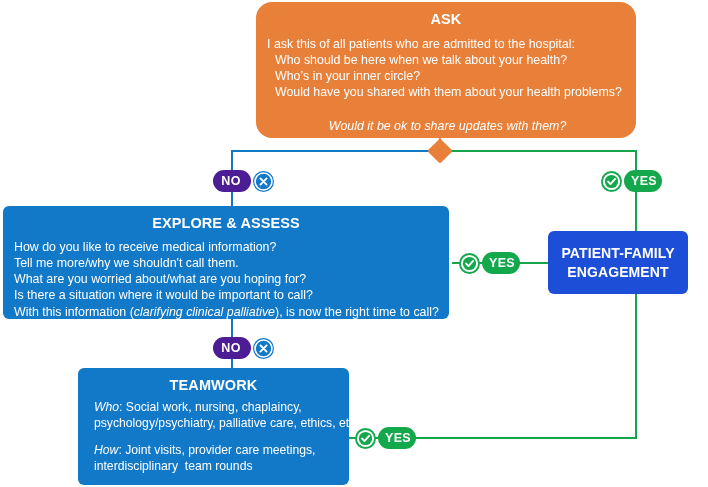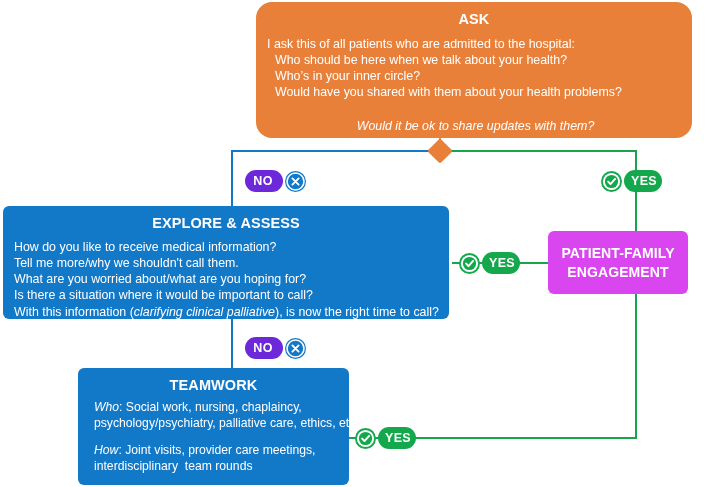--- a/index.html
+++ b/index.html
@@ -31,21 +31,21 @@
     position: absolute;
     box-sizing: border-box;
     border-radius: 6px;
     color: #ffffff;
   }
   .node.ask {
     background: #e8803a;
     border-radius: 16px;
   }
   .node.blue { background: #1278c8; }
-  .node.green { background: #d946ef; }
+  .node.green { background: #1d4ed8; }
 
   .node-title {
     font-weight: bold;
     text-align: center;
     letter-spacing: .1px;
   }
   .node-body {
     line-height: 1.3;
   }
   .node-body div { white-space: pre; }
@@ -108,24 +108,23 @@
     align-items: center;
     justify-content: center;
     height: 22px;
     border-radius: 11px;
     color: #fff;
     font-size: 12.5px;
     font-weight: bold;
     letter-spacing: .3px;
   }
   .pill.no {
-    background: #6d28d9;
+    background: #4c1d95;
     width: 36px;
     padding-right: 2px;
-    margin-left: 32px;
   }
   .pill.yes {
     background: #14a84c;
     width: 36px;
     padding-left: 2px;
   }
   .ico {
     width: 21px;
     height: 21px;
     border-radius: 50%;
@@ -159,21 +158,21 @@
 
   <div class="line" style="left:231px; top:318px; width:2px; height:58px;"></div>
 
   <div class="line green" style="left:452px; top:262px; width:96px; height:2px;"></div>
 
   <div class="line green" style="left:348px; top:437px; width:289px; height:2px;"></div>
 
   <div style="position:absolute; left:431px; top:142px; width:18px; height:18px;
               background:#e8803a; transform:rotate(45deg); border-radius:2px;"></div>
 
-  <div class="node ask" style="left:256px; top:2px; width:436px; height:136px;">
+  <div class="node ask" style="left:256px; top:2px; width:380px; height:136px;">
     <div class="node-title">ASK</div>
     <div class="node-body">
       <div>I ask this of all patients who are admitted to the hospital:</div>
       <div class="indent">Who should be here when we talk about your health?</div>
       <div class="indent">Who’s in your inner circle?</div>
       <div class="indent">Would have you shared with them about your health problems?</div>
       <div class="question">Would it be ok to share updates with them?</div>
     </div>
   </div>
 

